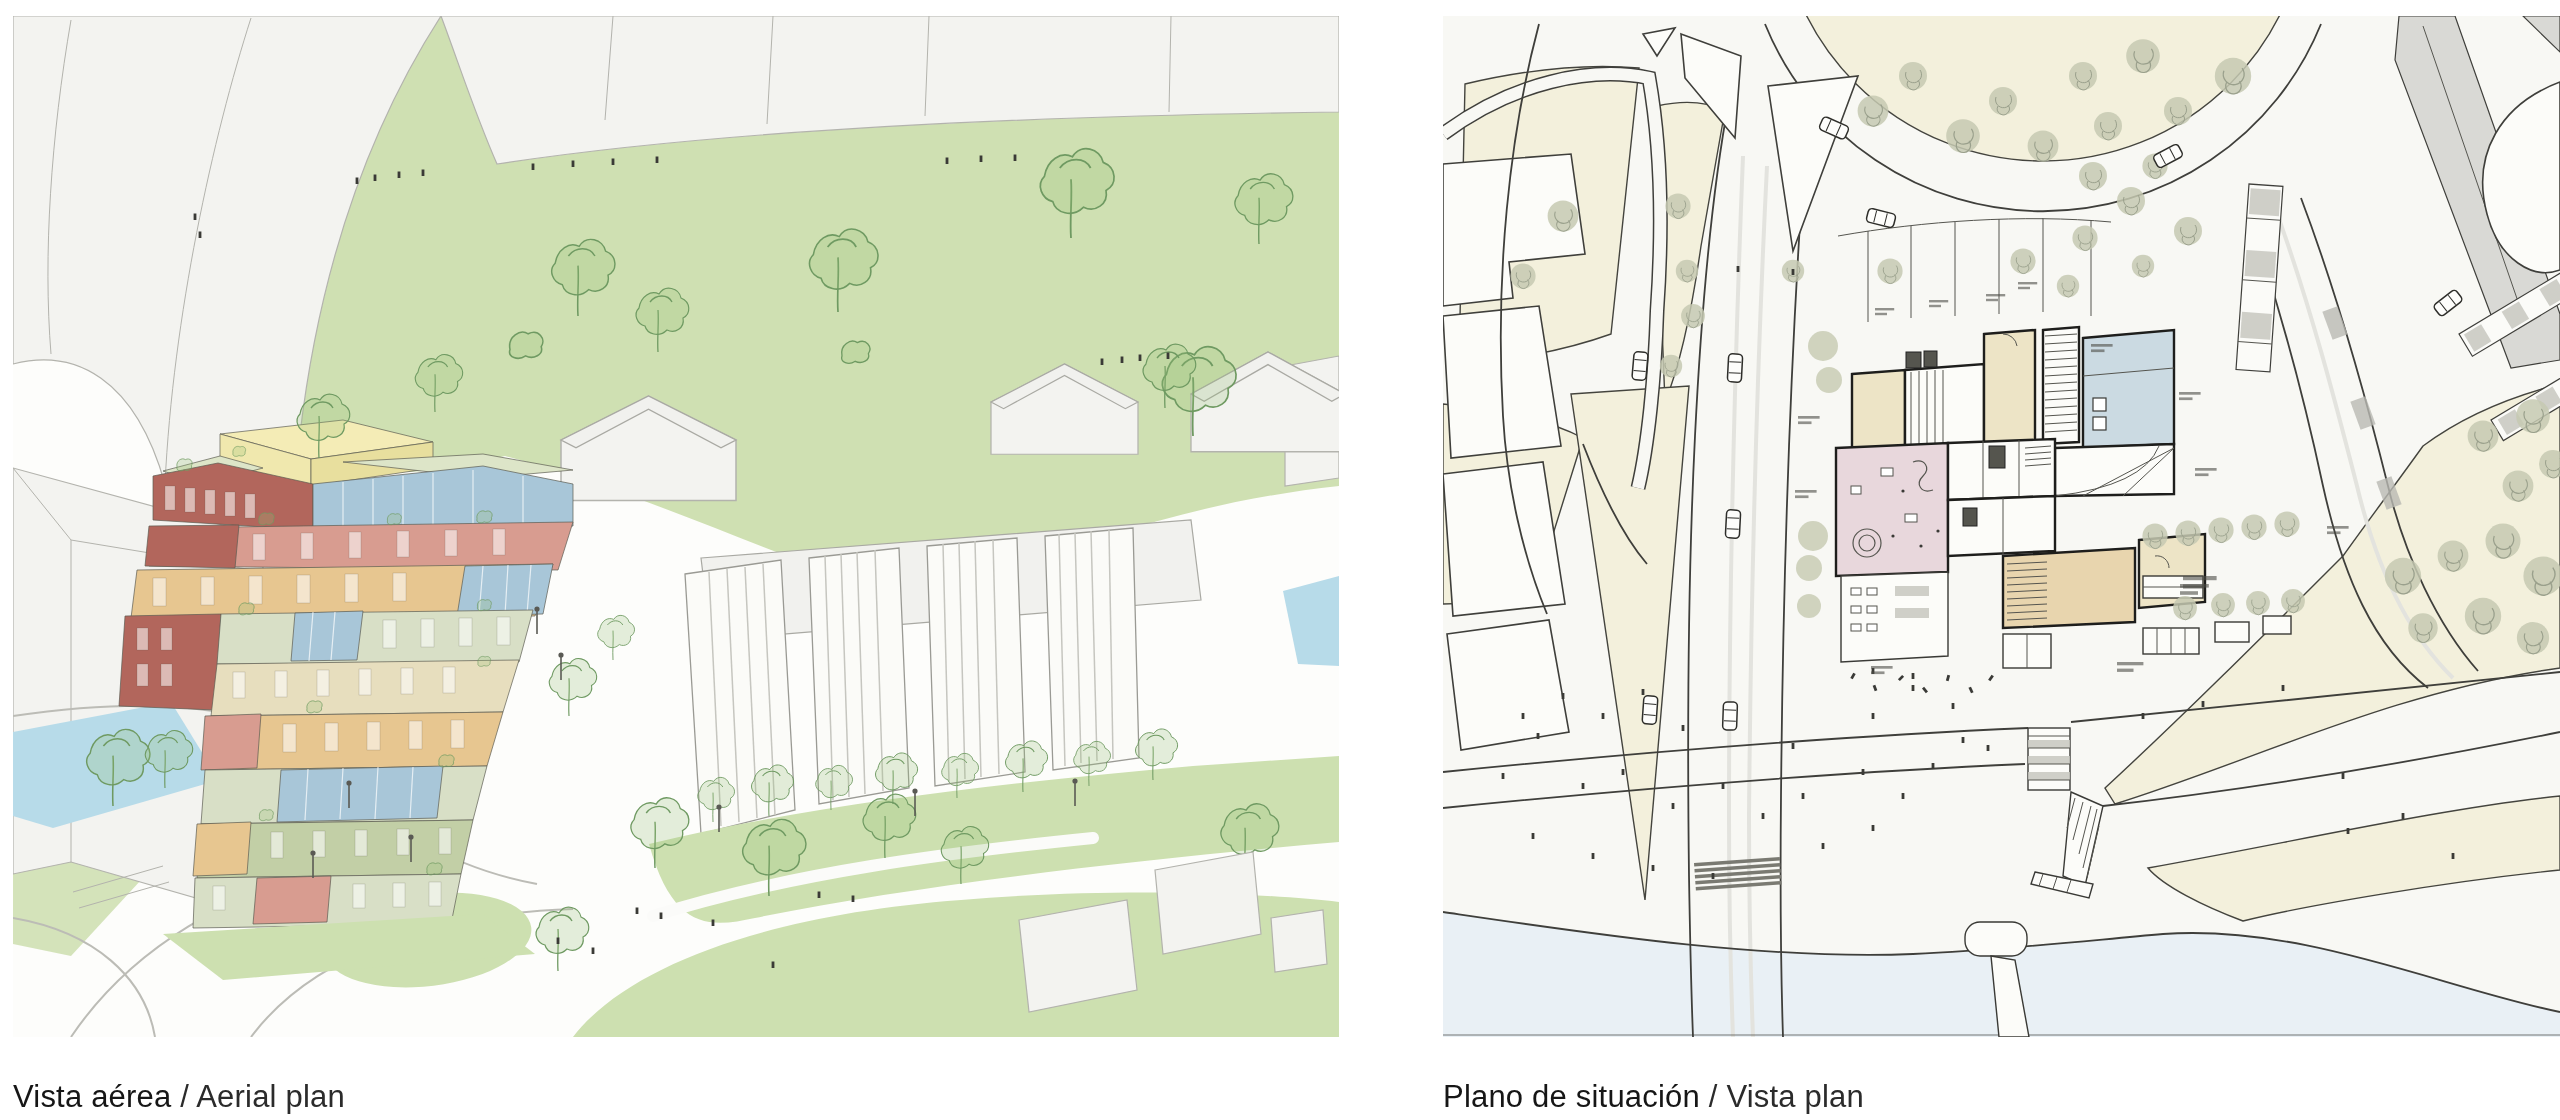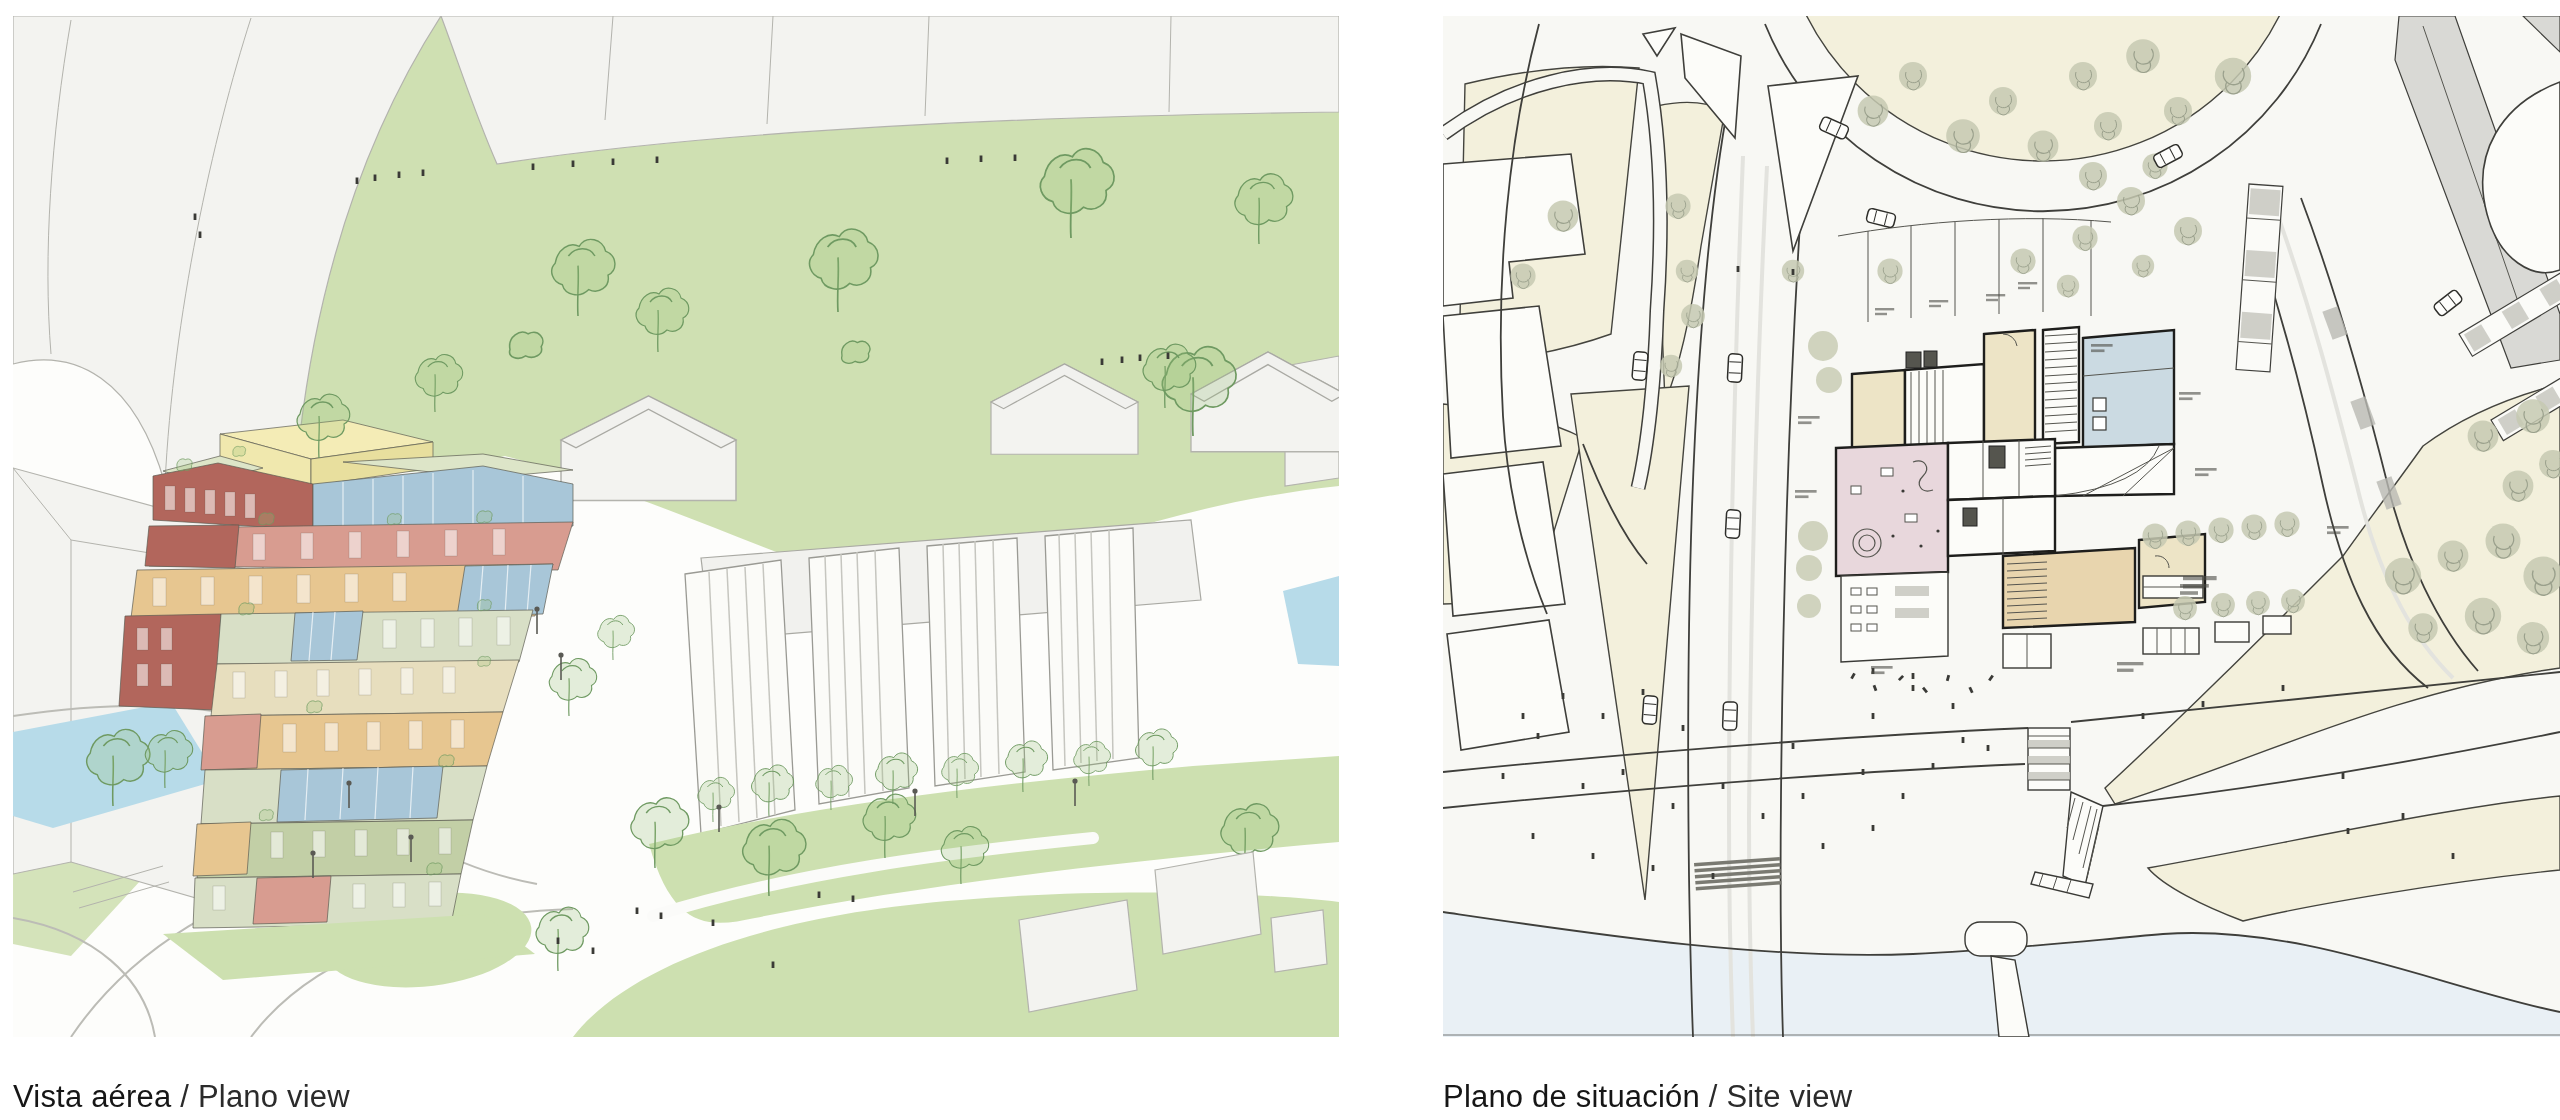--- a/index.html
+++ b/index.html
@@ -346,21 +346,21 @@
           <use href="#tick" transform="translate(648,903)"></use>
         <use href="#tick" transform="translate(700,910)"></use>
           <use href="#tick" transform="translate(545,928)"></use>
         <use href="#tick" transform="translate(580,938)"></use>
           <use href="#tick" transform="translate(760,952)"></use>
         <use href="#tick" transform="translate(806,882)"></use>
           <use href="#tick" transform="translate(840,886)"></use>
       </g>
     </svg>
     <figcaption>
-      <span class="cap-bold">Vista aérea</span><span class="cap-sep"> / </span><span class="cap-reg">Plano view</span>
+      <span class="cap-bold">Vista aérea</span><span class="cap-sep"> / </span><span class="cap-reg">Aerial plan</span>
     </figcaption>
   </figure>
 
   <figure>
     <svg width="1117" height="1021" viewBox="0 0 1117 1021">
       <defs>
         <g id="car">
           <rect class="carB" x="-14" y="-7" width="28" height="14" rx="4"></rect>
           <path class="carW" d="M-6,-6 L-6,6 M5,-6 L5,6"></path>
         </g>
@@ -672,17 +672,17 @@
         <use href="#lbl" transform="translate(736,376) scale(.9)"></use>
         <use href="#lbl" transform="translate(752,452) scale(.9)"></use>
         <use href="#lbl" transform="translate(884,510) scale(.9)"></use>
         <use href="#lbl" transform="translate(740,560) scale(1.4)"></use>
         <use href="#lbl" transform="translate(428,650) scale(.9)"></use>
         <use href="#lbl" transform="translate(674,646) scale(1.1)"></use>
         <use href="#lbl" transform="translate(737,568) scale(1.2)"></use>
       </g>
     </svg>
     <figcaption>
-      <span class="cap-bold">Plano de situación</span><span class="cap-sep"> / </span><span class="cap-reg">Site view</span>
+      <span class="cap-bold">Plano de situación</span><span class="cap-sep"> / </span><span class="cap-reg">Vista plan</span>
     </figcaption>
   </figure>
 
 </main>
 
 </body></html>

